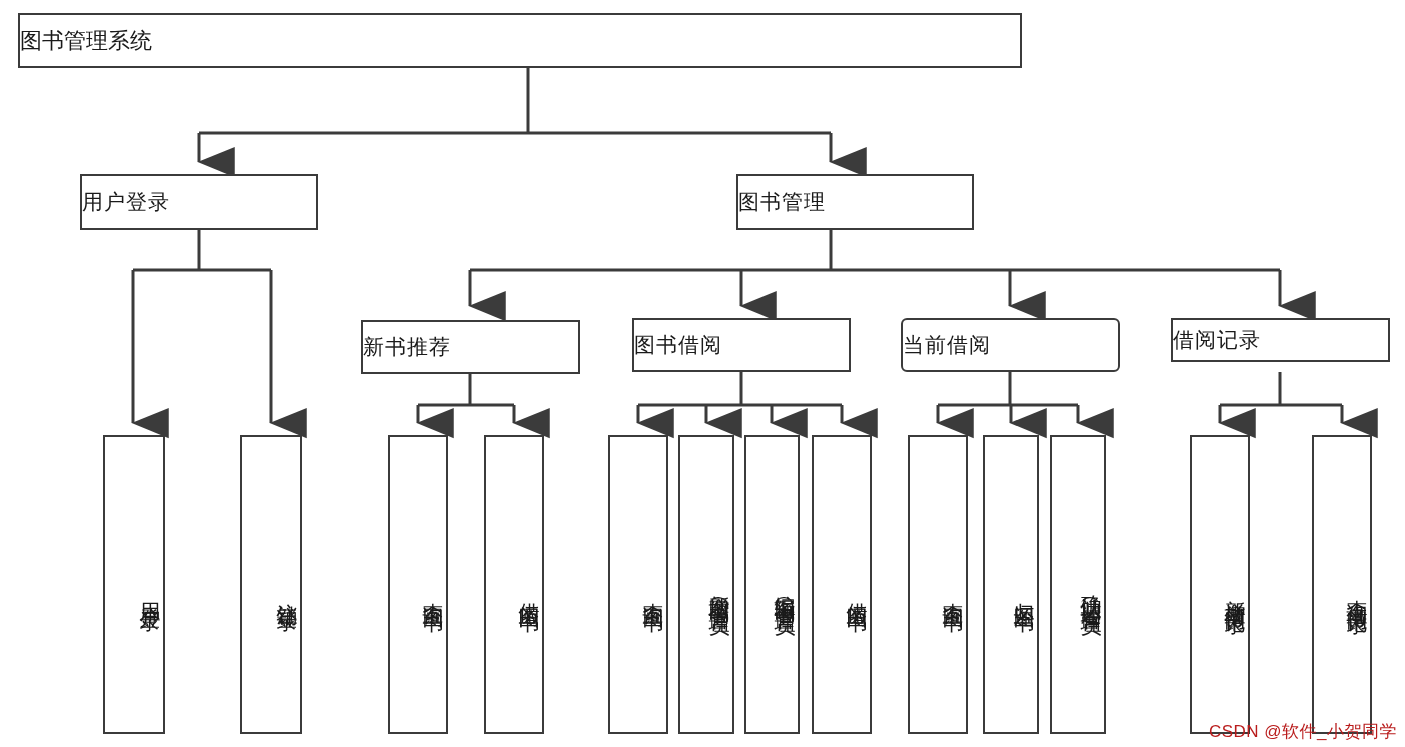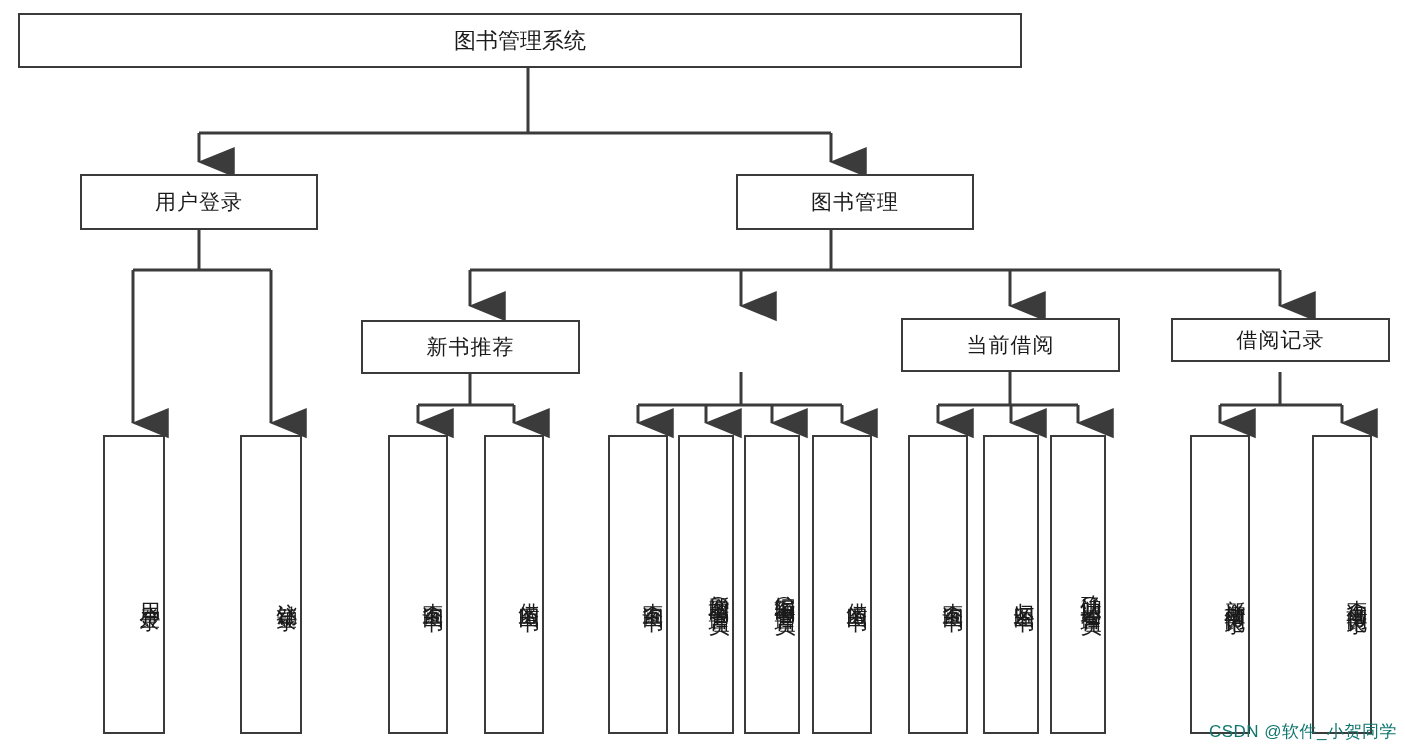--- a/index.html
+++ b/index.html
@@ -25,21 +25,20 @@
     height: 747px;
     pointer-events: none;
   }
   .node {
     position: absolute;
     box-sizing: border-box;
     border: 2px solid #3b3b3b;
     background: #ffffff;
     display: flex;
     align-items: center;
-    justify-content: center;
     color: #1a1a1a;
     text-align: center;
   }
   .node.h {
     font-size: 21px;
     letter-spacing: 1px;
     line-height: 1.2;
   }
   .node.root {
     font-size: 22px;
@@ -57,21 +56,21 @@
   .node.v .vtext {
     writing-mode: vertical-rl;
     text-orientation: upright;
     white-space: nowrap;
   }
   #watermark {
     position: absolute;
     right: 8px;
     bottom: 4px;
     font-size: 17px;
-    color: #0f766e;
+    color: #b91c1c;
     letter-spacing: 0.5px;
     user-select: none;
     white-space: nowrap;
   }
 </style>
 </head>
 <body>
 
 <div id="stage">
 
@@ -133,21 +132,24 @@
   <div class="node h" style="left:80px;top:174px;width:238px;height:56px;">
     <span>用户登录</span>
   </div>
   <div class="node h" style="left:712px;top:174px;width:238px;height:56px;margin-left:24px;">
     <span>图书管理</span>
   </div>
 
   <div class="node h" style="left:361px;top:320px;width:219px;height:54px;">
     <span>新书推荐</span>
   </div>
-  <div class="node h" style="left:901px;top:318px;width:219px;height:54px;">
+  <div class="node h" style="left:632px;top:318px;width:219px;height:54px;">
+    <span>图书借阅</span>
+  </div>
+  <div class="node h" style="left:901px;top:318px;width:219px;height:54px;border-radius:6px;">
     <span>当前借阅</span>
   </div>
   <div class="node h" style="left:1171px;top:318px;width:219px;height:44px;">
     <span>借阅记录</span>
   </div>
 
   <div class="node v" style="left:103px;top:435px;width:62px;height:299px;">
     <span class="vtext">用户登录</span>
   </div>
   <div class="node v" style="left:240px;top:435px;width:62px;height:299px;">

